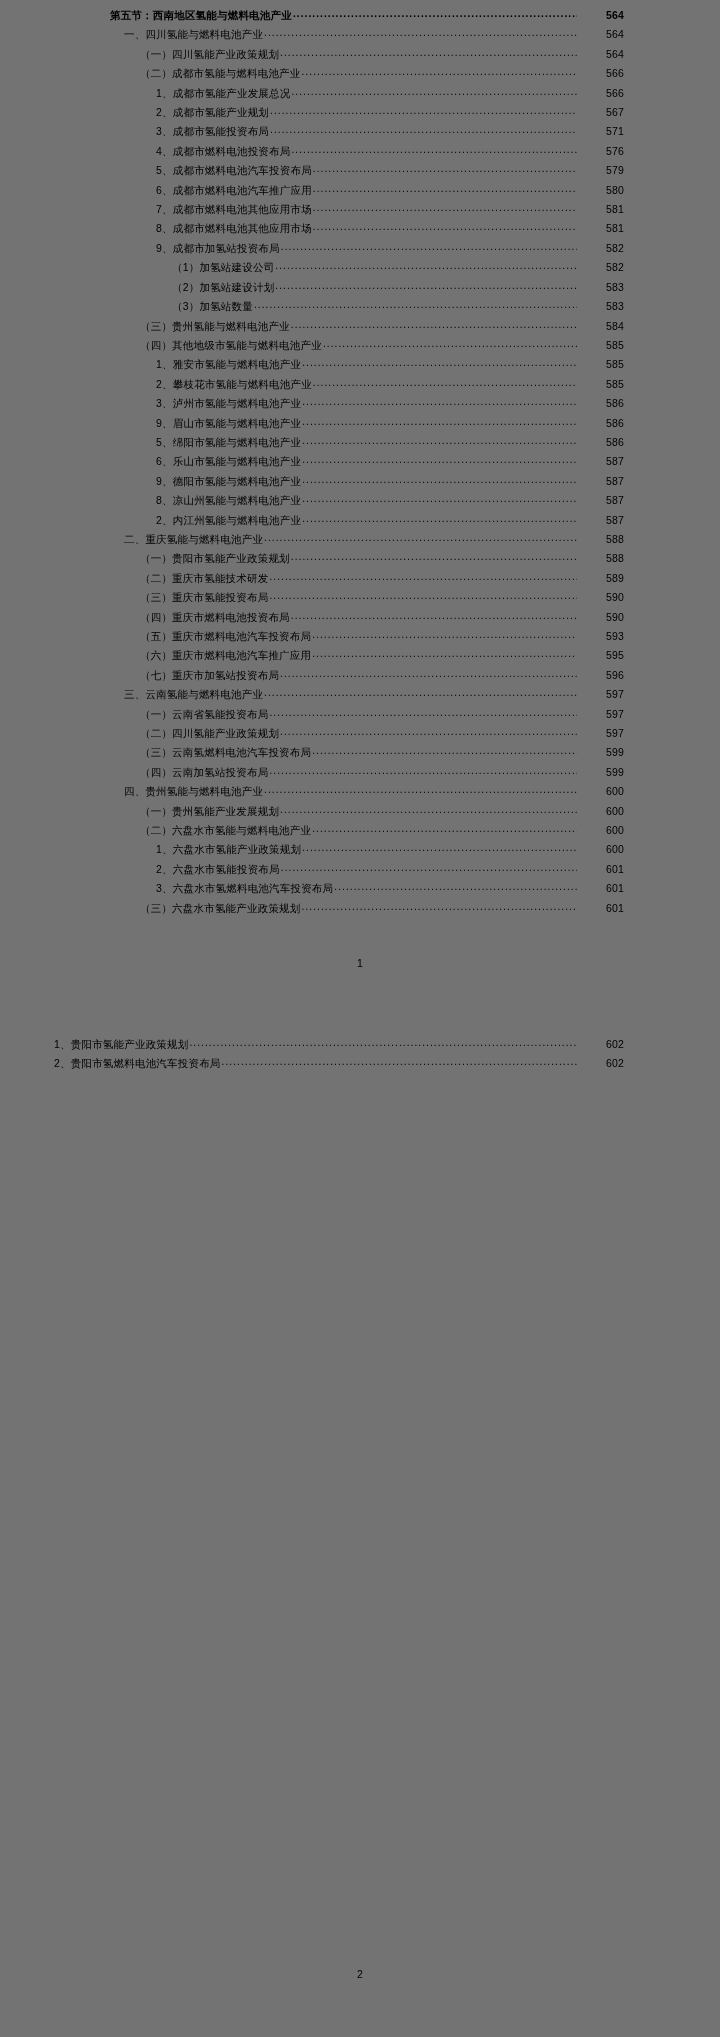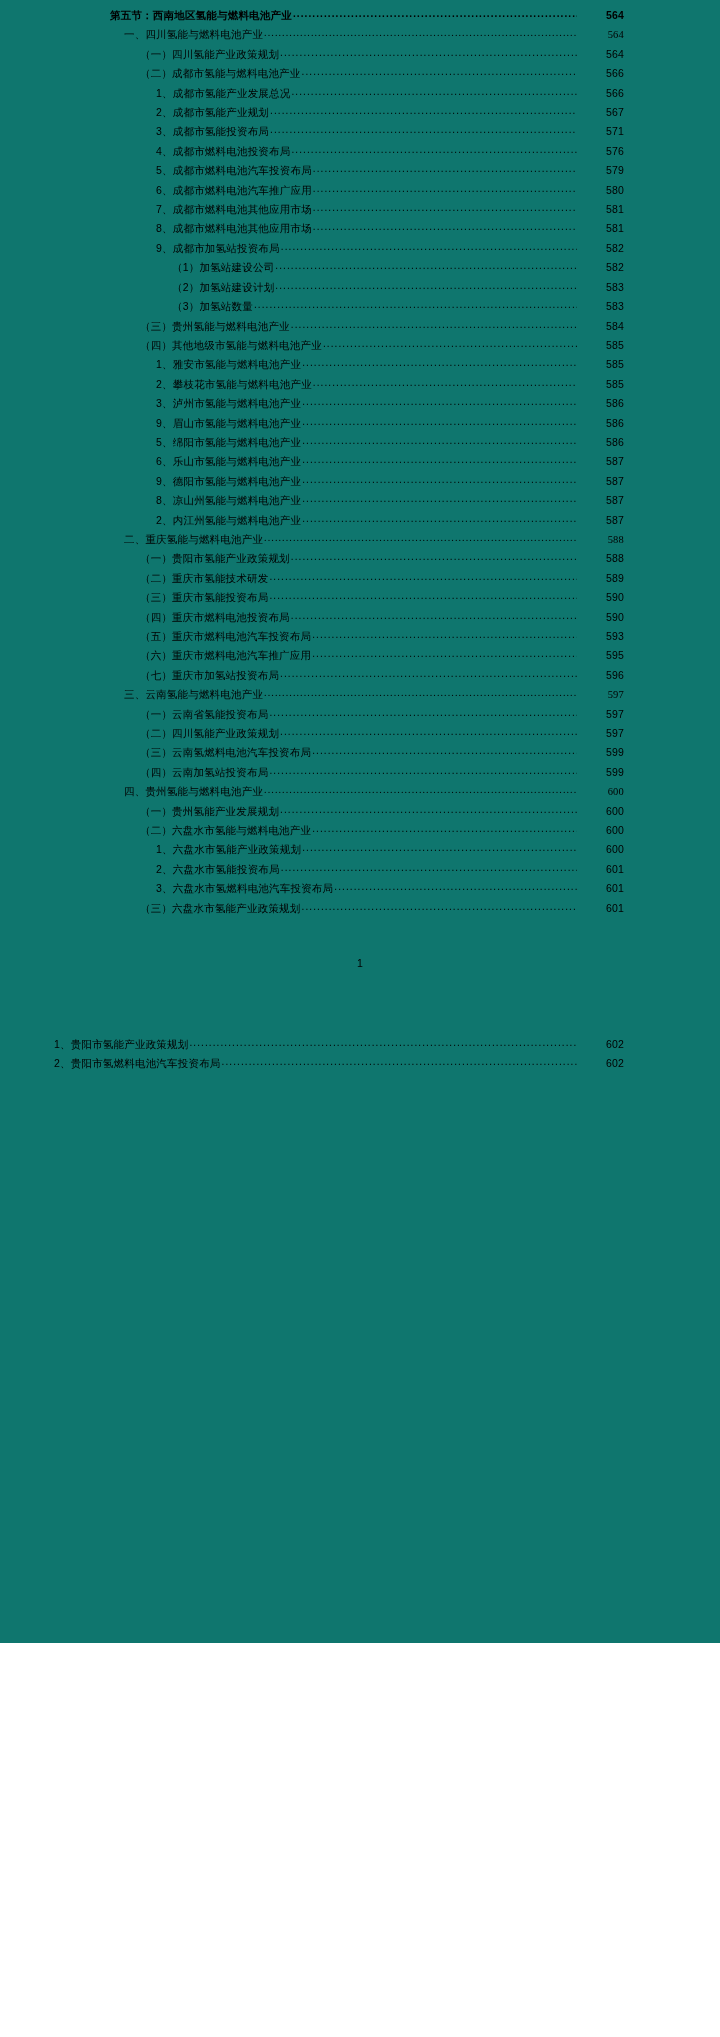--- a/index.html
+++ b/index.html
@@ -8,22 +8,22 @@
     background: #ffffff;
   }
   body {
     width: 720px;
     font-family: "Liberation Sans", sans-serif;
     color: #000000;
   }
   .page {
     position: relative;
     width: 720px;
-    height: 1643px;
-    background: #0f766e;
+    height: 2037px;
+    background: #737373;
     overflow: hidden;
   }
   .doc {
     position: absolute;
     left: 0;
     top: 0;
     width: 720px;
   }
   .toc {
     padding: 6px 96px 0 110px;
@@ -51,21 +51,21 @@
     color: #000000;
   }
   .toc-entry .page-no {
     flex: 0 0 auto;
     text-align: right;
     min-width: 26px;
     letter-spacing: 0.2px;
     margin-left: 20px;
   }
   .lvl-0 { padding-left: 0px; font-weight: bold; }
-  .lvl-1 { padding-left: 14px; font-family: Liberation Serif, serif; }
+  .lvl-1 { padding-left: 14px; }
   .lvl-2 { padding-left: 30px; }
   .lvl-3 { padding-left: 46px; }
   .lvl-4 { padding-left: 62px; }
 
   .page-number {
     position: absolute;
     width: 720px;
     text-align: center;
     font-size: 10.5px;
     color: #000000;

